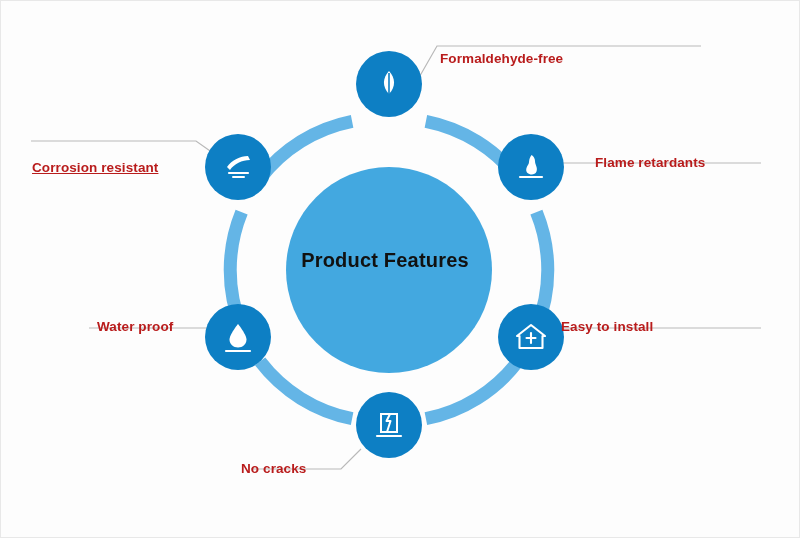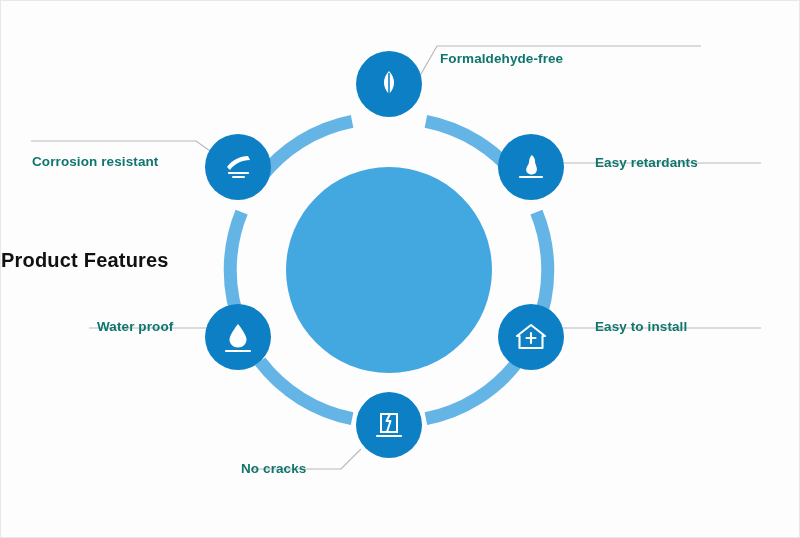--- a/index.html
+++ b/index.html
@@ -38,48 +38,49 @@
     align-items: center;
     justify-content: center;
   }
   .node svg {
     display: block;
   }
   .label {
     position: absolute;
     font-size: 13.5px;
     font-weight: bold;
-    color: #0f766e;
+    color: #b91c1c;
     white-space: nowrap;
     letter-spacing: 0.1px;
   }
   .center-title {
     position: absolute;
     left: 0;
     top: 248px;
     width: 768px;
+    text-align: center;
     font-size: 20px;
     font-weight: bold;
     color: #111111;
     letter-spacing: 0.2px;
   }
   
   #node-formaldehyde { left: 355px; top: 50px; }
   #node-flame        { left: 497px; top: 133px; }
   #node-install      { left: 497px; top: 303px; }
   #node-cracks       { left: 355px; top: 391px; }
   #node-water        { left: 204px; top: 303px; }
   #node-corrosion    { left: 204px; top: 133px; }
   
   #label-formaldehyde { left: 439px; top: 50px; }
   #label-flame        { left: 594px; top: 154px; }
-  #label-install      { left: 594px; top: 318px; }
+  #label-install      { left: 560px; top: 318px; }
   #label-cracks       { left: 240px; top: 460px; }
   #label-water        { left: 96px;  top: 318px; text-align: center; }
-  #label-corrosion    { left: 31px;  top: 153px; }
+  #label-corrosion    { left: 31px;  top: 159px; text-decoration: underline; }
 </style>
 </head>
 <body>
 
 <div id="diagram">
 
   <svg class="svg-layer" viewBox="0 0 800 538">
 
     <g fill="none" stroke="#64b5e6" stroke-width="13" stroke-linecap="butt">
 
@@ -116,21 +117,21 @@
   <div class="label" id="label-formaldehyde">Formaldehyde-free</div>
 
   <div class="node" id="node-flame">
     <span>
       <svg width="34" height="34" viewBox="0 0 34 34">
         <path d="M17.5 5 C 14 10, 16 12, 14 15 C 12 18, 11.5 21, 13.5 23 C 15.5 25, 21 25.5, 22.5 21.5 C 24 17.5, 21 15, 21 11 C 21 8.5, 19.5 6.2, 17.5 5 Z" fill="#ffffff"></path>
         <path d="M6 27 L 28 27" stroke="#ffffff" stroke-width="2.2" stroke-linecap="round"></path>
       </svg>
     </span>
   </div>
-  <div class="label" id="label-flame">Easy retardants</div>
+  <div class="label" id="label-flame">Flame retardants</div>
 
   <div class="node" id="node-install">
     <span>
       <svg width="34" height="34" viewBox="0 0 34 34">
         <path d="M17 5 L 31 16 L 28.5 16 L 28.5 28 L 5.5 28 L 5.5 16 L 3 16 Z" fill="none" stroke="#ffffff" stroke-width="2.1" stroke-linejoin="round"></path>
         <path d="M17 13 L 17 23 M 12.5 18 L 21.5 18" stroke="#ffffff" stroke-width="2.1" stroke-linecap="round"></path>
       </svg>
     </span>
   </div>
   <div class="label" id="label-install">Easy to install</div>

